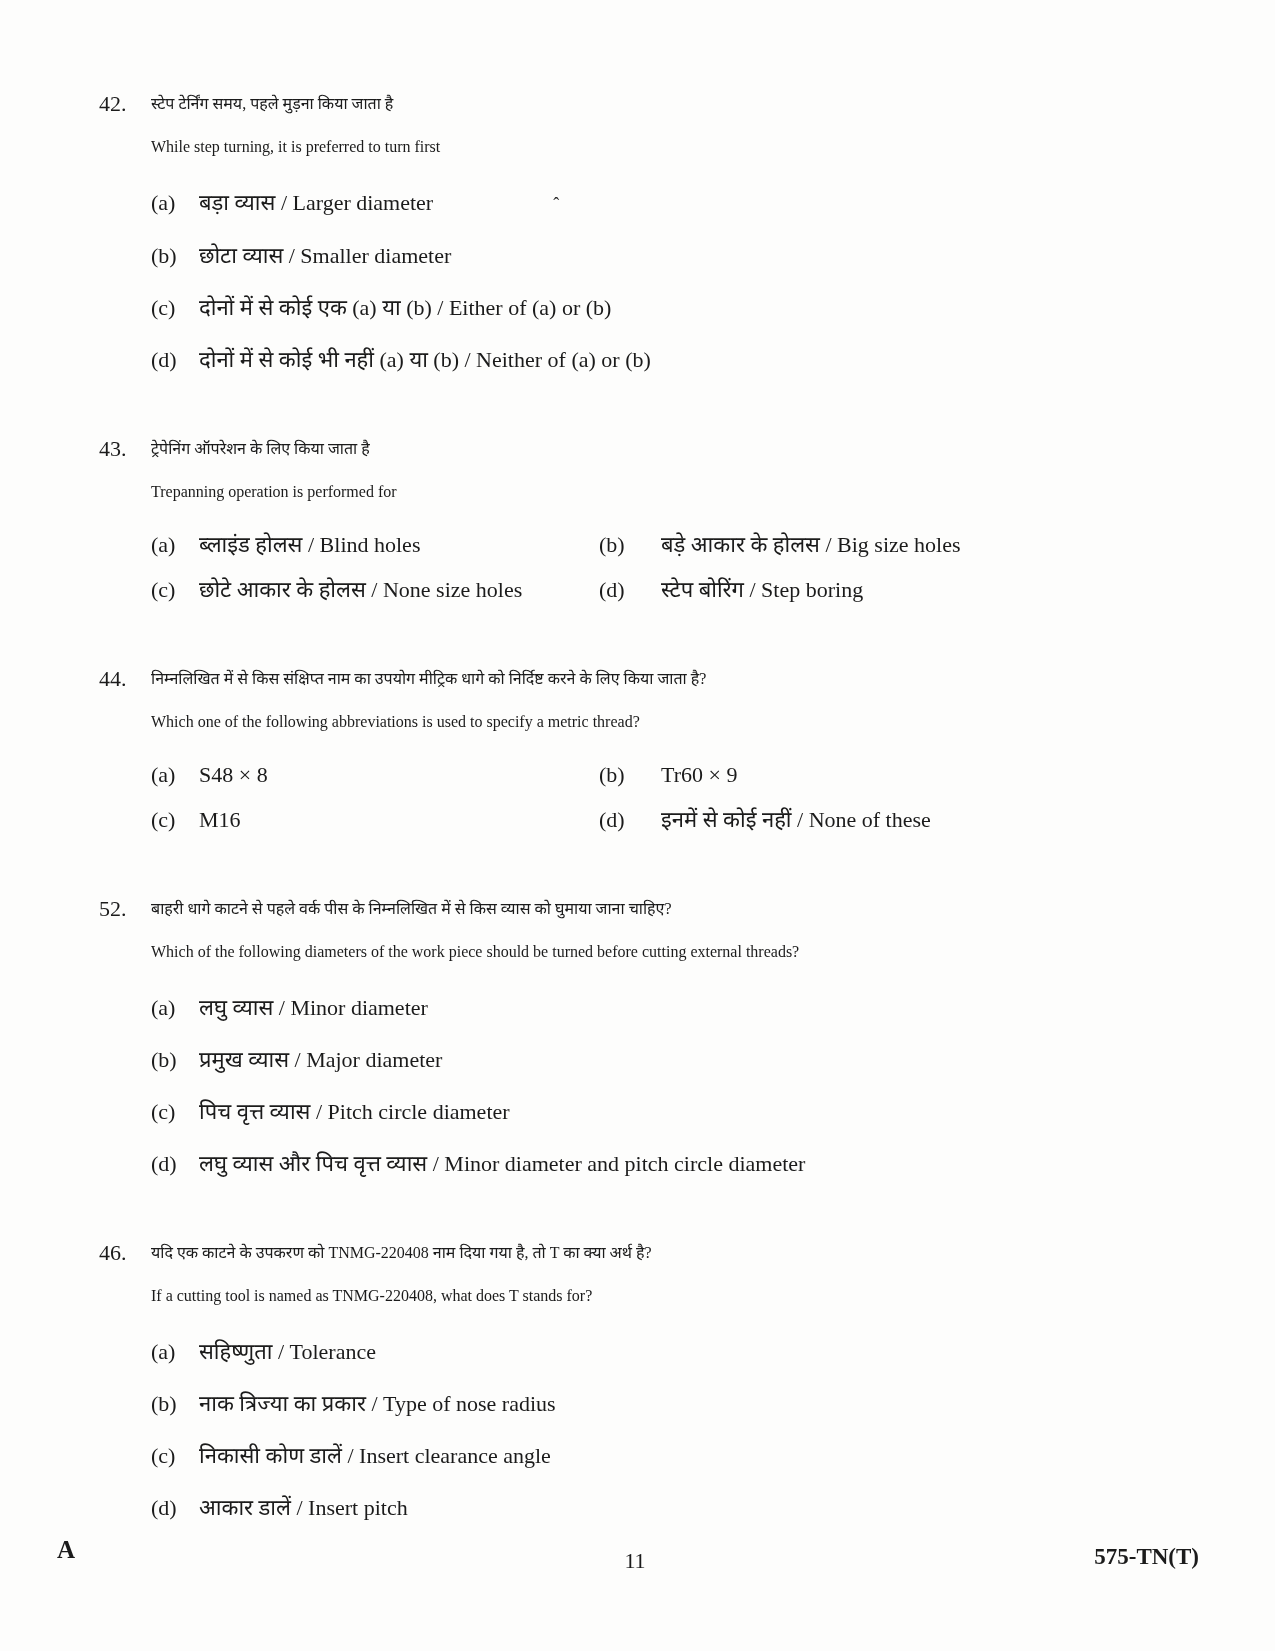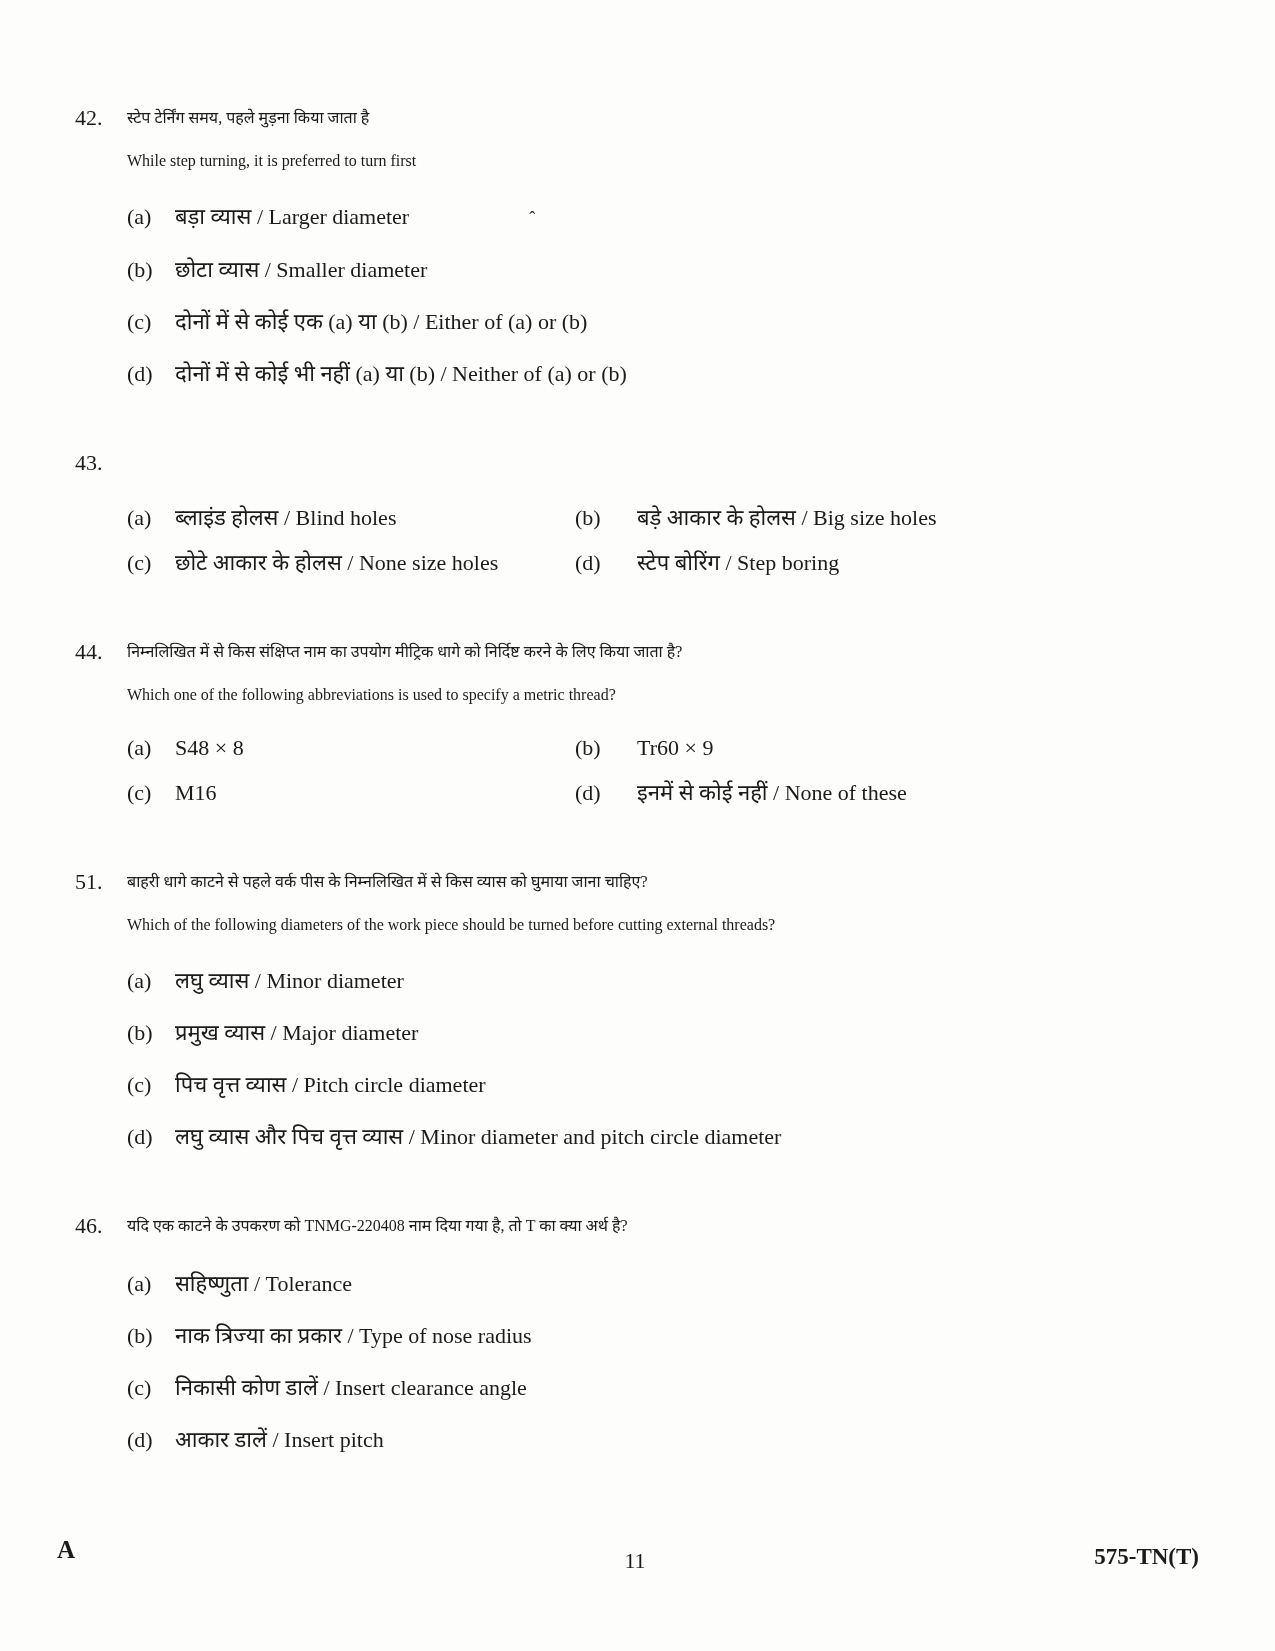--- a/index.html
+++ b/index.html
@@ -13,23 +13,22 @@
     height: 1651px;
     margin: 0 auto;
     background: #fdfdfc;
     color: #1b1b1b;
     font-family: "Liberation Serif", "DejaVu Serif", serif;
     box-sizing: border-box;
     padding-top: 88px;
     overflow: hidden;
   }
   .content {
-    padding-left: 75px;
+    padding-left: 99px;
     padding-right: 55px;
-    margin-top: 14px;
   }
   .question {
     margin-bottom: 58px;
   }
   .q-row {
     display: flex;
     align-items: flex-start;
   }
   .q-num {
     width: 52px;
@@ -137,20 +136,24 @@
         <div class="option">
           <span class="opt-label">(d)</span>
           <span class="opt-text">दोनों में से कोई भी नहीं (a) या (b) / Neither of (a) or (b)</span>
         </div>
       </div>
     </div>
 
     <div class="question">
       <div class="q-row">
         <div class="q-num">43.</div>
+        <div class="q-text">
+          <div class="q-hindi">ट्रेपेनिंग ऑपरेशन के लिए किया जाता है</div>
+          <div class="q-english">Trepanning operation is performed for</div>
+        </div>
       </div>
       <div class="opts-grid">
         <span class="opt-label">(a)</span>
         <span class="opt-text">ब्लाइंड होलस / Blind holes</span>
         <span class="opt-label">(b)</span>
         <span class="opt-text">बड़े आकार के होलस / Big size holes</span>
         <span class="opt-label">(c)</span>
         <span class="opt-text">छोटे आकार के होलस / None size holes</span>
         <span class="opt-label">(d)</span>
         <span class="opt-text">स्टेप बोरिंग / Step boring</span>
@@ -172,21 +175,21 @@
         <span class="opt-text">Tr60 × 9</span>
         <span class="opt-label">(c)</span>
         <span class="opt-text">M16</span>
         <span class="opt-label">(d)</span>
         <span class="opt-text">इनमें से कोई नहीं / None of these</span>
       </div>
     </div>
 
     <div class="question">
       <div class="q-row">
-        <div class="q-num">51.</div>
+        <div class="q-num">52.</div>
         <div class="q-text">
           <div class="q-hindi">बाहरी धागे काटने से पहले वर्क पीस के निम्नलिखित में से किस व्यास को घुमाया जाना चाहिए?</div>
           <div class="q-english">Which of the following diameters of the work piece should be turned before cutting external threads?</div>
         </div>
       </div>
       <div class="opts-single">
         <div class="option">
           <span class="opt-label">(a)</span>
           <span class="opt-text">लघु व्यास / Minor diameter</span>
         </div>
@@ -203,20 +206,21 @@
           <span class="opt-text">लघु व्यास और पिच वृत्त व्यास / Minor diameter and pitch circle diameter</span>
         </div>
       </div>
     </div>
 
     <div class="question">
       <div class="q-row">
         <div class="q-num">46.</div>
         <div class="q-text">
           <div class="q-hindi">यदि एक काटने के उपकरण को TNMG-220408 नाम दिया गया है, तो T का क्या अर्थ है?</div>
+          <div class="q-english">If a cutting tool is named as TNMG-220408, what does T stands for?</div>
         </div>
       </div>
       <div class="opts-single">
         <div class="option">
           <span class="opt-label">(a)</span>
           <span class="opt-text">सहिष्णुता / Tolerance</span>
         </div>
         <div class="option">
           <span class="opt-label">(b)</span>
           <span class="opt-text">नाक त्रिज्या का प्रकार / Type of nose radius</span>

